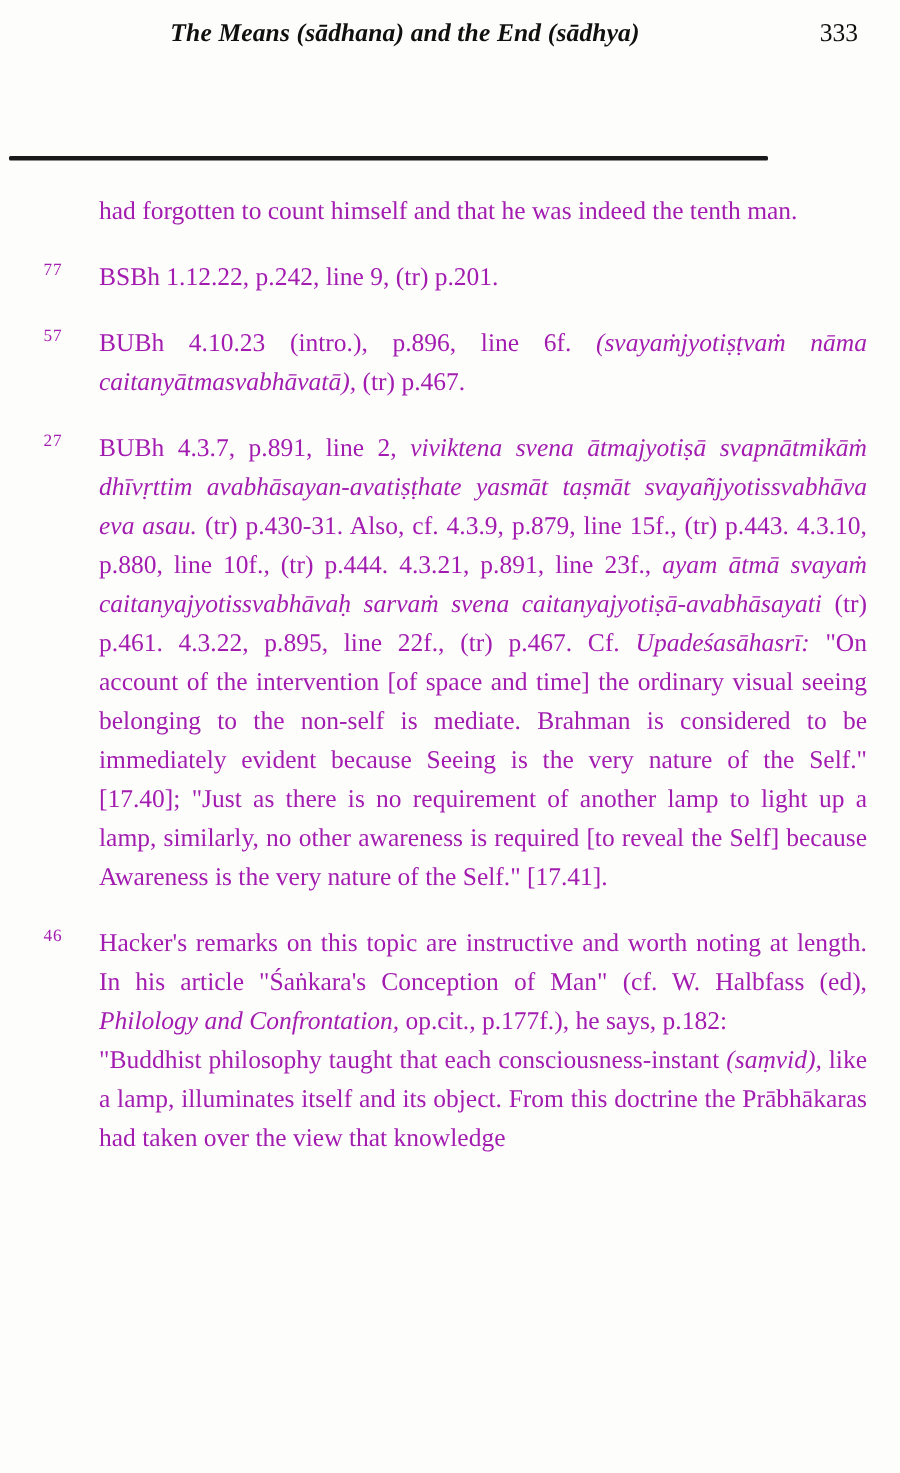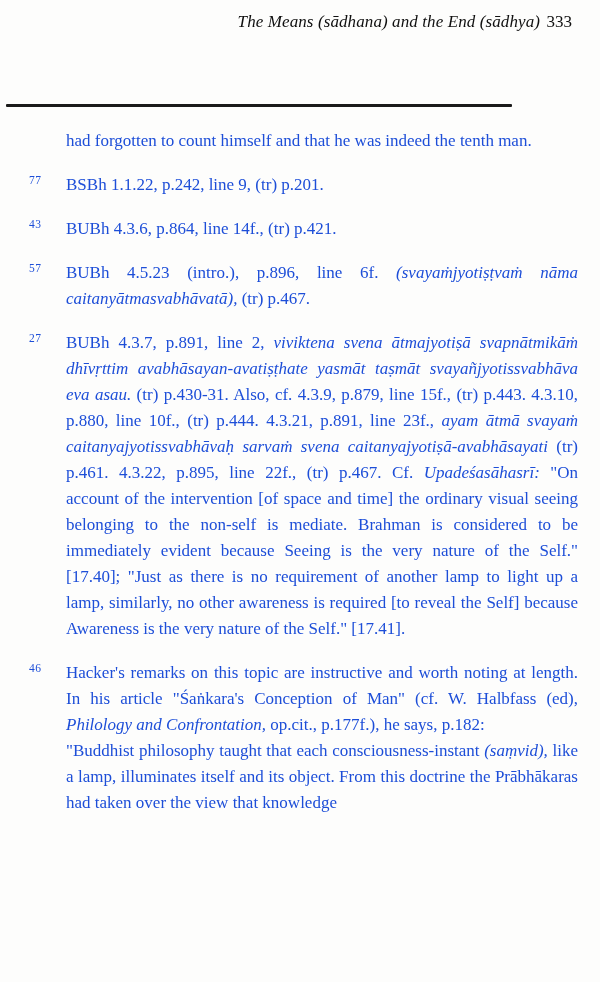--- a/index.html
+++ b/index.html
@@ -11,23 +11,23 @@
     margin: 0 auto;
     background: #fdfdfc;
     color: #121212;
     font-family: "Liberation Serif", "DejaVu Serif", serif;
     overflow: hidden;
   }
   .header { position: relative; padding-top: 12px; height: 26px; }
   .running-title {
     display: block;
     width: 540px;
-    text-align: right;
+    text-align: center;
     font-style: italic;
-    font-weight: 400;
+    font-weight: 700;
     font-size: 17px;
     letter-spacing: 0.1px;
   }
   .page-number {
     position: absolute;
     top: 12px;
     right: 28px;
     font-size: 17px;
   }
   .rule {
@@ -41,21 +41,21 @@
     margin-top: 21px;
     padding-left: 66px;
     padding-right: 22px;
   }
   .note {
     position: relative;
     margin-top: 18px;
     font-size: 17px;
     line-height: 26px;
     text-align: justify;
-    color: #1d4ed8;
+    color: #a21caf;
   }
   .note:first-child { margin-top: 0; }
   .note-num {
     position: absolute;
     left: -37px;
     top: 3px;
     font-size: 11.5px;
     line-height: 1;
     letter-spacing: 0.5px;
   }
@@ -69,29 +69,25 @@
     <span class="running-title">The Means (sādhana) and the End (sādhya)</span>
     <span class="page-number">333</span>
   </div>
   <div class="rule" style="background: rgb(26, 26, 26);"></div>
   <div class="notes">
       <div class="note">
         <div class="note-body"><span>had forgotten to count himself and that he was indeed the tenth man.</span></div>
       </div>
       <div class="note">
         <span class="note-num">77</span>
-        <div class="note-body"><span>BSBh 1.1.22, p.242, line 9, (tr) p.201.</span></div>
-      </div>
-      <div class="note">
-        <span class="note-num">43</span>
-        <div class="note-body"><span>BUBh 4.3.6, p.864, line 14f., (tr) p.421.</span></div>
+        <div class="note-body"><span>BSBh 1.12.22, p.242, line 9, (tr) p.201.</span></div>
       </div>
       <div class="note">
         <span class="note-num">57</span>
-        <div class="note-body"><span>BUBh 4.5.23 (intro.), p.896, line 6f. </span><span class="it">(svayaṁjyotiṣṭvaṁ nāma caitanyātmasvabhāvatā),</span><span> (tr) p.467.</span></div>
+        <div class="note-body"><span>BUBh 4.10.23 (intro.), p.896, line 6f. </span><span class="it">(svayaṁjyotiṣṭvaṁ nāma caitanyātmasvabhāvatā),</span><span> (tr) p.467.</span></div>
       </div>
       <div class="note">
         <span class="note-num">27</span>
         <div class="note-body"><span>BUBh 4.3.7, p.891, line 2, </span><span class="it">viviktena svena ātmajyotiṣā svapnātmikāṁ dhīvṛttim avabhāsayan-avatiṣṭhate yasmāt taṣmāt svayañjyotissvabhāva eva asau.</span><span> (tr) p.430-31.  Also, cf. 4.3.9, p.879, line 15f., (tr) p.443.  4.3.10, p.880, line 10f., (tr) p.444.  4.3.21, p.891, line 23f., </span><span class="it">ayam ātmā svayaṁ caitanyajyotissvabhāvaḥ sarvaṁ svena caitanyajyotiṣā-avabhāsayati</span><span> (tr) p.461.  4.3.22, p.895, line 22f., (tr) p.467.  Cf. </span><span class="it">Upadeśasāhasrī:</span><span> "On account of the intervention [of space and time] the ordinary visual seeing belonging to the non-self is mediate.  Brahman is considered to be immediately evident because Seeing is the very nature of the Self." [17.40]; "Just as there is no requirement of another lamp to light up a lamp, similarly, no other awareness is required [to reveal the Self] because Awareness is the very nature of the Self." [17.41].</span></div>
       </div>
       <div class="note">
         <span class="note-num">46</span>
         <div class="note-body"><span>Hacker's remarks on this topic are instructive and worth noting at length.  In his article "Śaṅkara's Conception of Man" (cf. W. Halbfass (ed), </span><span class="it">Philology and Confrontation,</span><span> op.cit., p.177f.), he says, p.182:</span><br><span>"Buddhist philosophy taught that each consciousness-instant </span><span class="it">(saṃvid),</span><span> like a lamp, illuminates itself and its object.  From this doctrine the Prābhākaras had taken over the view that knowledge</span></div>
       </div>
     </div>

